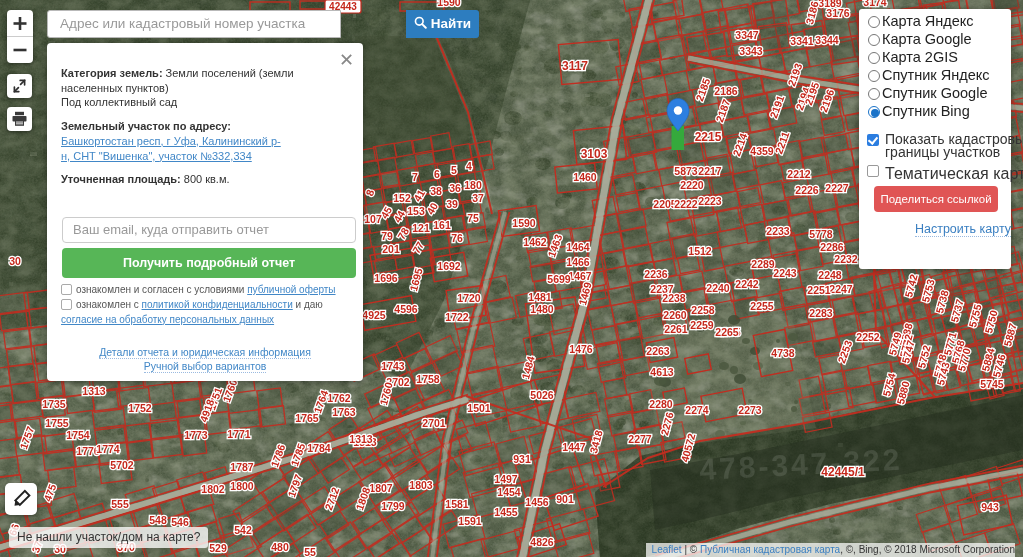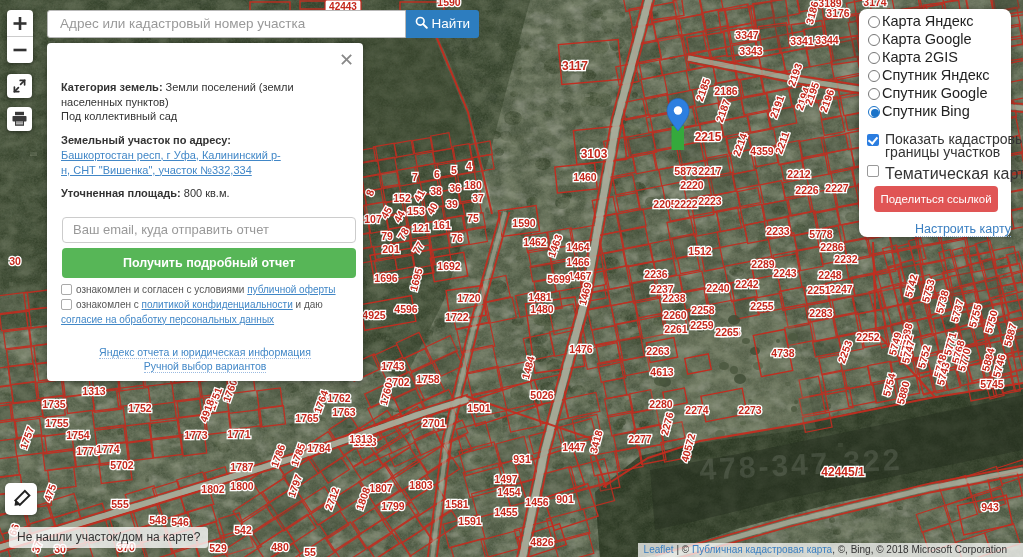--- a/index.html
+++ b/index.html
@@ -1,49 +1,49 @@
 <!DOCTYPE html>
 <html><head><meta charset="utf-8"><title>Публичная кадастровая карта</title>
 <style>
 * { margin:0; padding:0; box-sizing:border-box; }
 html,body { width:1023px; height:557px; overflow:hidden; font-family:"Liberation Sans", sans-serif; }
 #wrap { position:relative; width:1023px; height:557px; overflow:hidden; background:#77816b; }
 .btn-ctl { position:absolute; background:#fff; border-radius:4px; box-shadow:0 1px 4px rgba(0,0,0,0.4); color:#333; }
-#searchbox { position:absolute; left:47px; top:10px; width:359px; height:28px; background:#fff; border:1px solid #b9b9b9; border-radius:3px 0 0 3px; padding:0 12px; font-size:13.5px; color:#999; line-height:26px; white-space:nowrap; overflow:hidden; }
-#searchbtn { position:absolute; left:406px; top:10px; width:73px; height:28px; background:#2d7dbf; border-radius:0 3px 3px 0; color:#fff; font-size:13.5px; text-align:center; line-height:28px; }
+#searchbox { position:absolute; left:47px; top:10px; width:294px; height:28px; background:#fff; border:1px solid #b9b9b9; border-radius:3px 0 0 3px; padding:0 12px; font-size:13.5px; color:#999; line-height:26px; white-space:nowrap; overflow:hidden; }
+#searchbtn { position:absolute; left:406px; top:10px; width:73px; height:28px; background:#2d7dbf; border-radius:0 3px 3px 0; color:#fff; font-size:13.5px; text-align:center; line-height:28px;font-weight:bold; }
 #zoomctl { left:7px; top:10px; width:26px; height:53px; }
 #fsbtn { left:7px; top:74px; width:25px; height:24px; }
 #prbtn { left:7px; top:107px; width:25px; height:24px; }
 #pencil { left:5px; top:483px; width:32px; height:32px; border-radius:5px; }
 #infopanel { position:absolute; left:47px; top:43px; width:316px; height:338px; background:#fff; border-radius:4px; box-shadow:0 1px 6px rgba(0,0,0,0.35); padding:13px 14px; font-size:11px; color:#333; }
 #infopanel b { color:#333; }
 #infopanel a { color:#4187c7; }
 .closex { position:absolute; right:9px; top:6px; font-size:18px; color:#888; font-weight:normal; }
 #emailin { position:absolute; left:15px; top:174px; width:294px; height:26px; border:1px solid #ccc; border-radius:4px; color:#999; font-size:13px; line-height:24px; padding:0 10px; }
 #greenbtn { position:absolute; left:15px; top:205px; width:294px; height:30px; background:#57b657; border-radius:4px; color:#fff; font-size:12.5px; font-weight:bold; text-align:center; line-height:30px; }
 .ck { display:inline-block; width:11px; height:11px; border:1px solid #aaa; border-radius:2px; background:#fff; vertical-align:-2px; margin-right:4px; }
 .cktxt { font-size:10px; color:#555; }
 .cktxt a { color:#4187c7; }
 .clinks { text-align:center; font-size:10.5px; }
 .clinks a { color:#4187c7; border-bottom:1px dotted #9abae0; text-decoration:none; }
-#rpanel { position:absolute; left:859px; top:9px; width:152px; height:228px; background:#fff; border-radius:8px; box-shadow:0 1px 6px rgba(0,0,0,0.35); font-size:14.5px; color:#222; }
+#rpanel { position:absolute; left:859px; top:9px; width:152px; height:260px; background:#fff; border-radius:3px; box-shadow:0 1px 6px rgba(0,0,0,0.35); font-size:14.5px; color:#222; }
 .radiorow { position:absolute; left:9px; height:18px; line-height:18px; white-space:nowrap; }
 .rad { display:inline-block; width:12px; height:12px; border:1px solid #777; border-radius:50%; background:#fff; vertical-align:-2px; margin-right:2px; }
 .rad.sel { border:1px solid #1a73c9; position:relative; }
 .rad.sel::after { content:""; position:absolute; left:2px; top:2px; width:8px; height:8px; border-radius:50%; background:#1a73c9; }
 #bluechk { position:absolute; left:8px; top:125px; width:12px; height:12px; background:#2b7de0; border-radius:2px; }
 #bluechk::after { content:""; position:absolute; left:3px; top:1px; width:4px; height:7px; border:solid #fff; border-width:0 2px 2px 0; transform:rotate(40deg); }
 #bluechktxt { position:absolute; left:26px; top:124px; font-size:14px; line-height:12.5px; color:#333; white-space:nowrap; }
 #emptychk { position:absolute; left:8px; top:156px; width:12px; height:12px; background:#fff; border:1px solid #999; border-radius:2px; }
 #emptychktxt { position:absolute; left:26px; top:156px; font-size:16px; color:#333; white-space:nowrap; }
 #redbtn { position:absolute; left:15px; top:177px; width:124px; height:26px; background:#e05555; border-radius:4px; color:#fff; font-size:11.5px; text-align:center; line-height:26px; }
 #setuplink { position:absolute; left:0; top:213px; width:152px; text-align:right; font-size:12.5px; }
 #setuplink a { color:#3a7fc1; border-bottom:1px dotted #9abae0; text-decoration:none; }
 #notfound { position:absolute; left:9px; top:527px; height:21px; background:rgba(255,255,255,0.78); border-radius:3px; padding:0 8px; font-size:12px; line-height:21px; color:#333; }
-#attrib { position:absolute; right:0; bottom:0; height:14px; background:rgba(255,255,255,0.72); padding:0 16px 0 6px; font-size:10px; line-height:14px; color:#333; }
+#attrib { position:absolute; right:8px; bottom:0; height:14px; background:rgba(255,255,255,0.72); padding:0 0 0 6px; font-size:10px; line-height:14px; color:#333; }
 #attrib a { color:#3a7fc1; text-decoration:none; }
 .icon svg { display:block; margin:auto; }
 </style></head>
 <body>
 <div id="wrap">
 <svg width="1023" height="557" viewBox="0 0 1023 557" style="position:absolute;left:0;top:0">
 <defs>
         <filter id="nz" x="0" y="0" width="100%" height="100%" color-interpolation-filters="sRGB">
           <feTurbulence type="fractalNoise" baseFrequency="0.55" numOctaves="3" seed="7" stitchTiles="stitch" result="t"></feTurbulence>
           <feColorMatrix in="t" type="matrix" values="0 0 0 0 0.52  0 0 0 0 0.55  0 0 0 0 0.46  0.8 0.8 0.8 0 -0.75"></feColorMatrix>
@@ -1770,29 +1770,29 @@
       <svg width="32" height="32" viewBox="0 0 32 32">
         <g transform="rotate(45 16 16)">
           <rect x="13" y="7.5" width="6.4" height="13.5" fill="none" stroke="#222" stroke-width="1.9"></rect>
           <path d="M13,21 L16.2,25.4 L19.4,21 Z" fill="#222"></path>
         </g>
       </svg>
     </div>
 
 <div id="infopanel">
 <div class="closex">✕</div>
-<div style="margin-top:24px; line-height:14.5px"><b>Категория земель:</b> Земли поселений (земли<br>населенных пунктов)<br>Под коллективный сад</div>
+<div style="margin-top:10px; line-height:14.5px"><b>Категория земель:</b> Земли поселений (земли<br>населенных пунктов)<br>Под коллективный сад</div>
 <div style="margin-top:9px; line-height:15px"><b>Земельный участок по адресу:</b><br>
 <a href="#" style="text-decoration:underline">Башкортостан респ, г Уфа, Калининский р-<br>н, СНТ "Вишенка", участок №332,334</a></div>
 <div style="margin-top:9px"><b>Уточненная площадь:</b> 800 кв.м.</div>
 <div id="emailin">Ваш email, куда отправить отчет</div>
 <div id="greenbtn">Получить подробный отчет</div>
 <div style="position:absolute; left:14px; top:255px; line-height:14.5px" class="cktxt"><span class="ck"></span>ознакомлен с <a href="#">политикой конфиденциальности</a> и даю<br><a href="#">согласие на обработку персональных данных</a></div>
 <div style="position:absolute; left:14px; top:241px;" class="cktxt"><span class="ck"></span>ознакомлен и согласен с условиями <a href="#">публичной оферты</a></div>
-<div style="position:absolute; left:0; top:303px; width:316px" class="clinks"><a href="#">Яндекс отчета и юридическая информация</a><br><span style="line-height:17px"><a href="#">Ручной выбор вариантов</a></span></div>
+<div style="position:absolute; left:0; top:303px; width:316px" class="clinks"><a href="#">Детали отчета и юридическая информация</a><br><span style="line-height:17px"><a href="#">Ручной выбор вариантов</a></span></div>
 </div>
 
 <div id="rpanel">
 <div class="radiorow" style="top:3px"><span class="rad"></span>Карта Яндекс</div>
 <div class="radiorow" style="top:21px"><span class="rad"></span>Карта Google</div>
 <div class="radiorow" style="top:39px"><span class="rad"></span>Карта 2GIS</div>
 <div class="radiorow" style="top:57px"><span class="rad"></span>Спутник Яндекс</div>
 <div class="radiorow" style="top:75px"><span class="rad"></span>Спутник Google</div>
 <div class="radiorow" style="top:93px"><span class="rad sel"></span>Спутник Bing</div>
 <span id="bluechk"></span>

